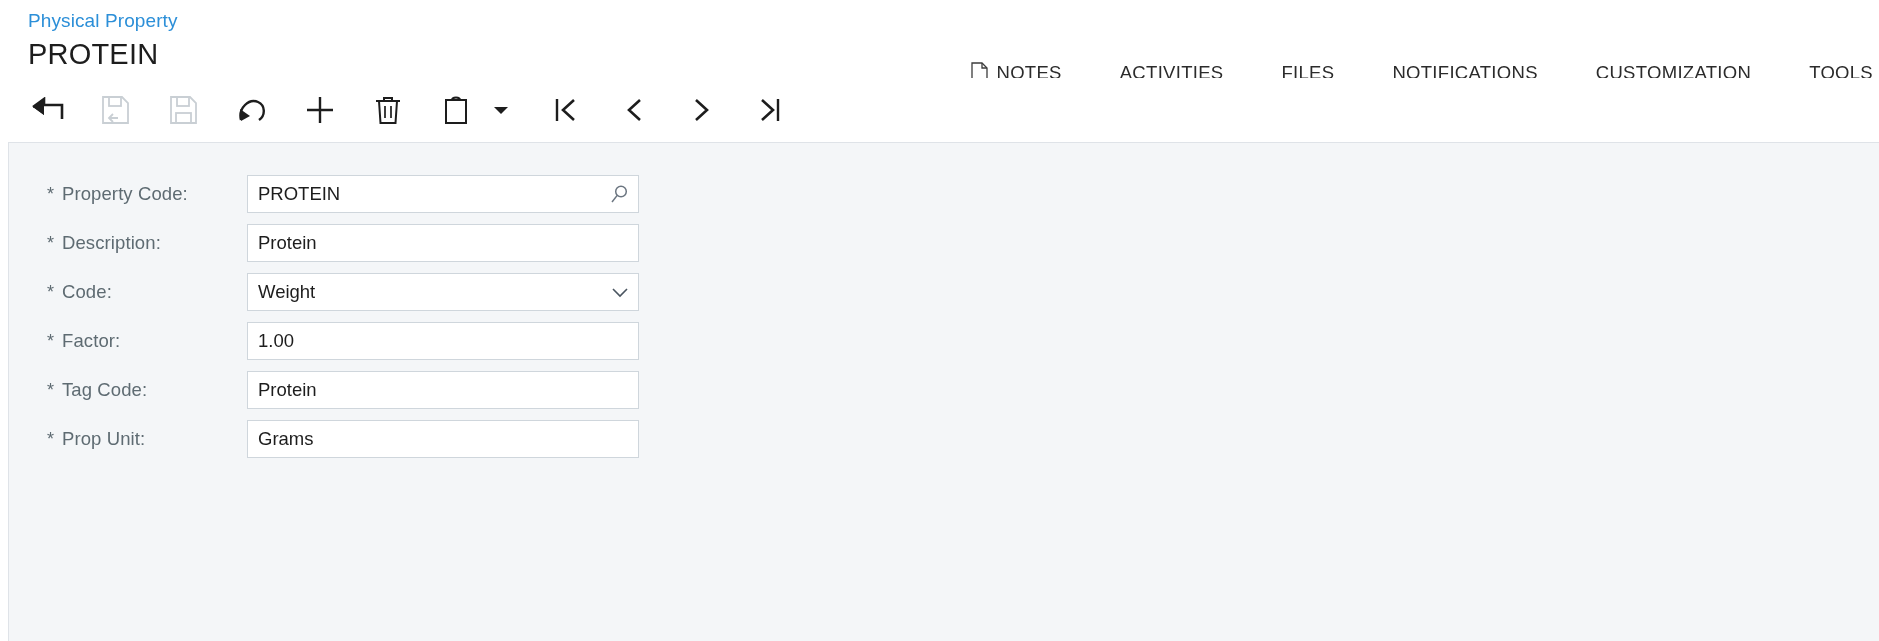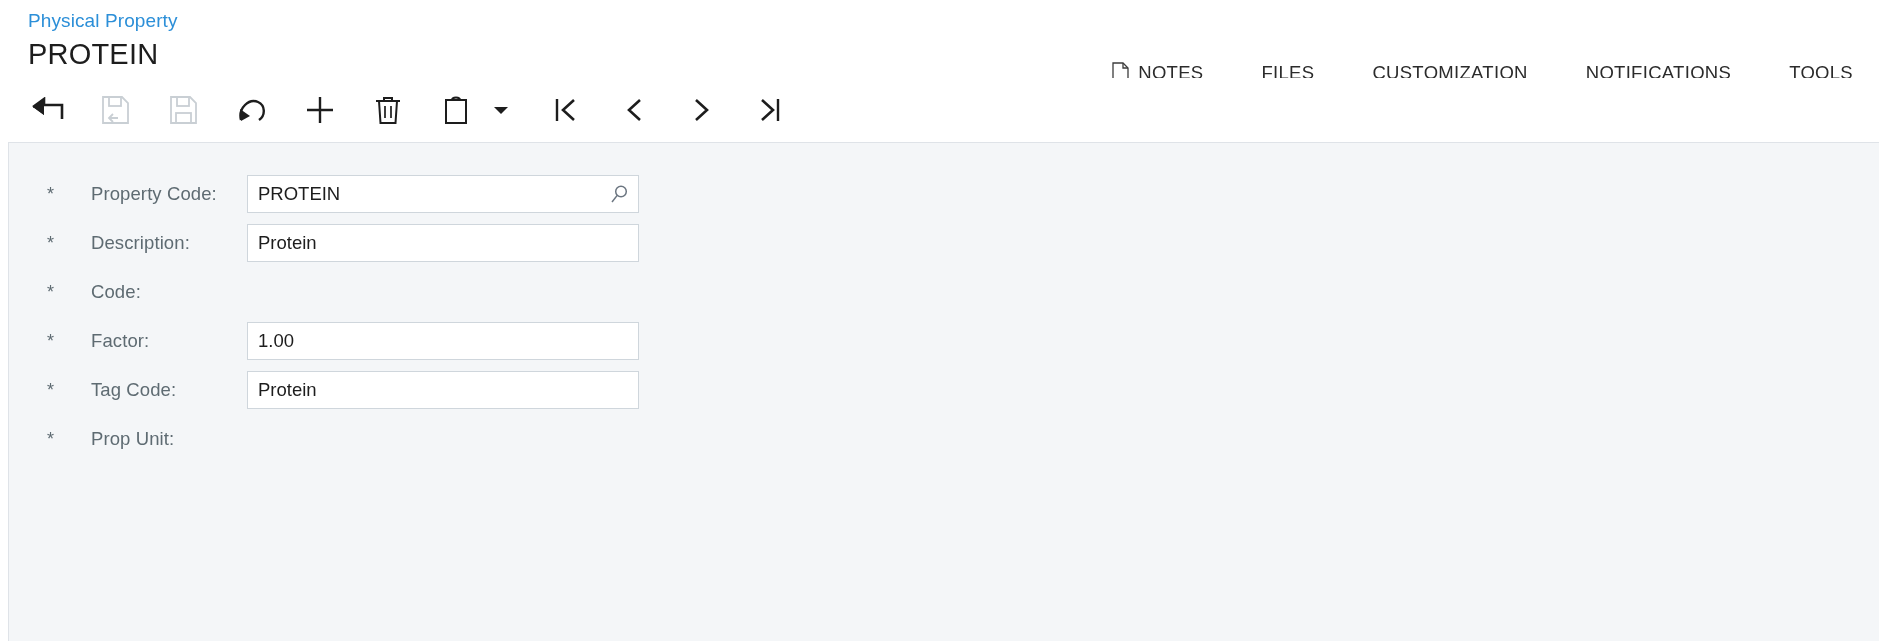--- a/index.html
+++ b/index.html
@@ -62,21 +62,21 @@
     gap: 9px;
     font-size: 18.5px;
     color: #2b2b2b;
     letter-spacing: 0.3px;
     padding: 6px 29px;
     cursor: pointer;
     background: transparent;
     border: none;
     font-family: "Liberation Sans", sans-serif;
   }
-  .nav-item:last-child { padding-right: 26px; }
+  .nav-item:last-child { padding-right: 6px; }
   .note-icon { display: inline-block; width: 17px; height: 22px; }
 
   
   .toolbar {
     position: relative;
     height: 64px;
     background: #ffffff;
     display: flex;
     align-items: center;
     padding-left: 22px;
@@ -138,21 +138,21 @@
     align-items: baseline;
     letter-spacing: 0.1px;
   }
   .req-star {
     display: inline-block;
     width: 15px;
     color: #5e6b72;
     font-size: 18px;
     line-height: 1;
   }
-  .label-text { white-space: nowrap; margin-left: 29px; }
+  .label-text { white-space: nowrap; }
 
   .field-ctl {
     position: relative;
     width: 392px;
     height: 38px;
     background: #ffffff;
     border: 1px solid #cfd6dc;
     box-sizing: border-box;
     display: flex;
     align-items: center;
@@ -199,31 +199,34 @@
     <button class="nav-item">
       <span class="note-icon">
         <svg width="17" height="22" viewBox="0 0 17 22">
           <path d="M1 1 H11 L16 6 V21 H1 Z" fill="#ffffff" stroke="#3c3c3c" stroke-width="1.3"></path>
           <path d="M11 1 V6 H16" fill="none" stroke="#3c3c3c" stroke-width="1.3"></path>
         </svg>
       </span>
       <span>NOTES</span>
     </button>
 
+    <button class="nav-item">
+      <span>ACTIVITIES</span>
+    </button>
 
     <button class="nav-item">
       <span>FILES</span>
     </button>
 
     <button class="nav-item">
+      <span>NOTIFICATIONS</span>
+    </button>
+
+    <button class="nav-item">
       <span>CUSTOMIZATION</span>
-    </button>
-
-    <button class="nav-item">
-      <span>NOTIFICATIONS</span>
     </button>
 
     <button class="nav-item">
       <span>TOOLS</span>
     </button>
 
   </div>
 </div>
 
 <div class="toolbar">
@@ -342,20 +345,28 @@
       <div class="field-ctl">
         <div class="field-value">Protein</div>
       </div>
     </div>
 
     <div class="form-row">
       <div class="field-label">
         <span class="req-star">*</span>
         <span class="label-text">Code:</span>
       </div>
+      <div class="field-ctl">
+        <div class="field-value">Weight</div>
+        <button class="ctl-btn">
+          <svg width="18" height="12" viewBox="0 0 18 12">
+            <path d="M2 3 L9 10 L16 3" fill="none" stroke="#4a5560" stroke-width="1.6"></path>
+          </svg>
+        </button>
+      </div>
     </div>
 
     <div class="form-row">
       <div class="field-label">
         <span class="req-star">*</span>
         <span class="label-text">Factor:</span>
       </div>
       <div class="field-ctl">
         <div class="field-value num">1.00</div>
       </div>
@@ -368,18 +379,21 @@
       </div>
       <div class="field-ctl">
         <div class="field-value">Protein</div>
       </div>
     </div>
 
     <div class="form-row">
       <div class="field-label">
         <span class="req-star">*</span>
         <span class="label-text">Prop Unit:</span>
+      </div>
+      <div class="field-ctl">
+        <div class="field-value">Grams</div>
       </div>
     </div>
 
 
   </div>
 </div>
 
 </body></html>

